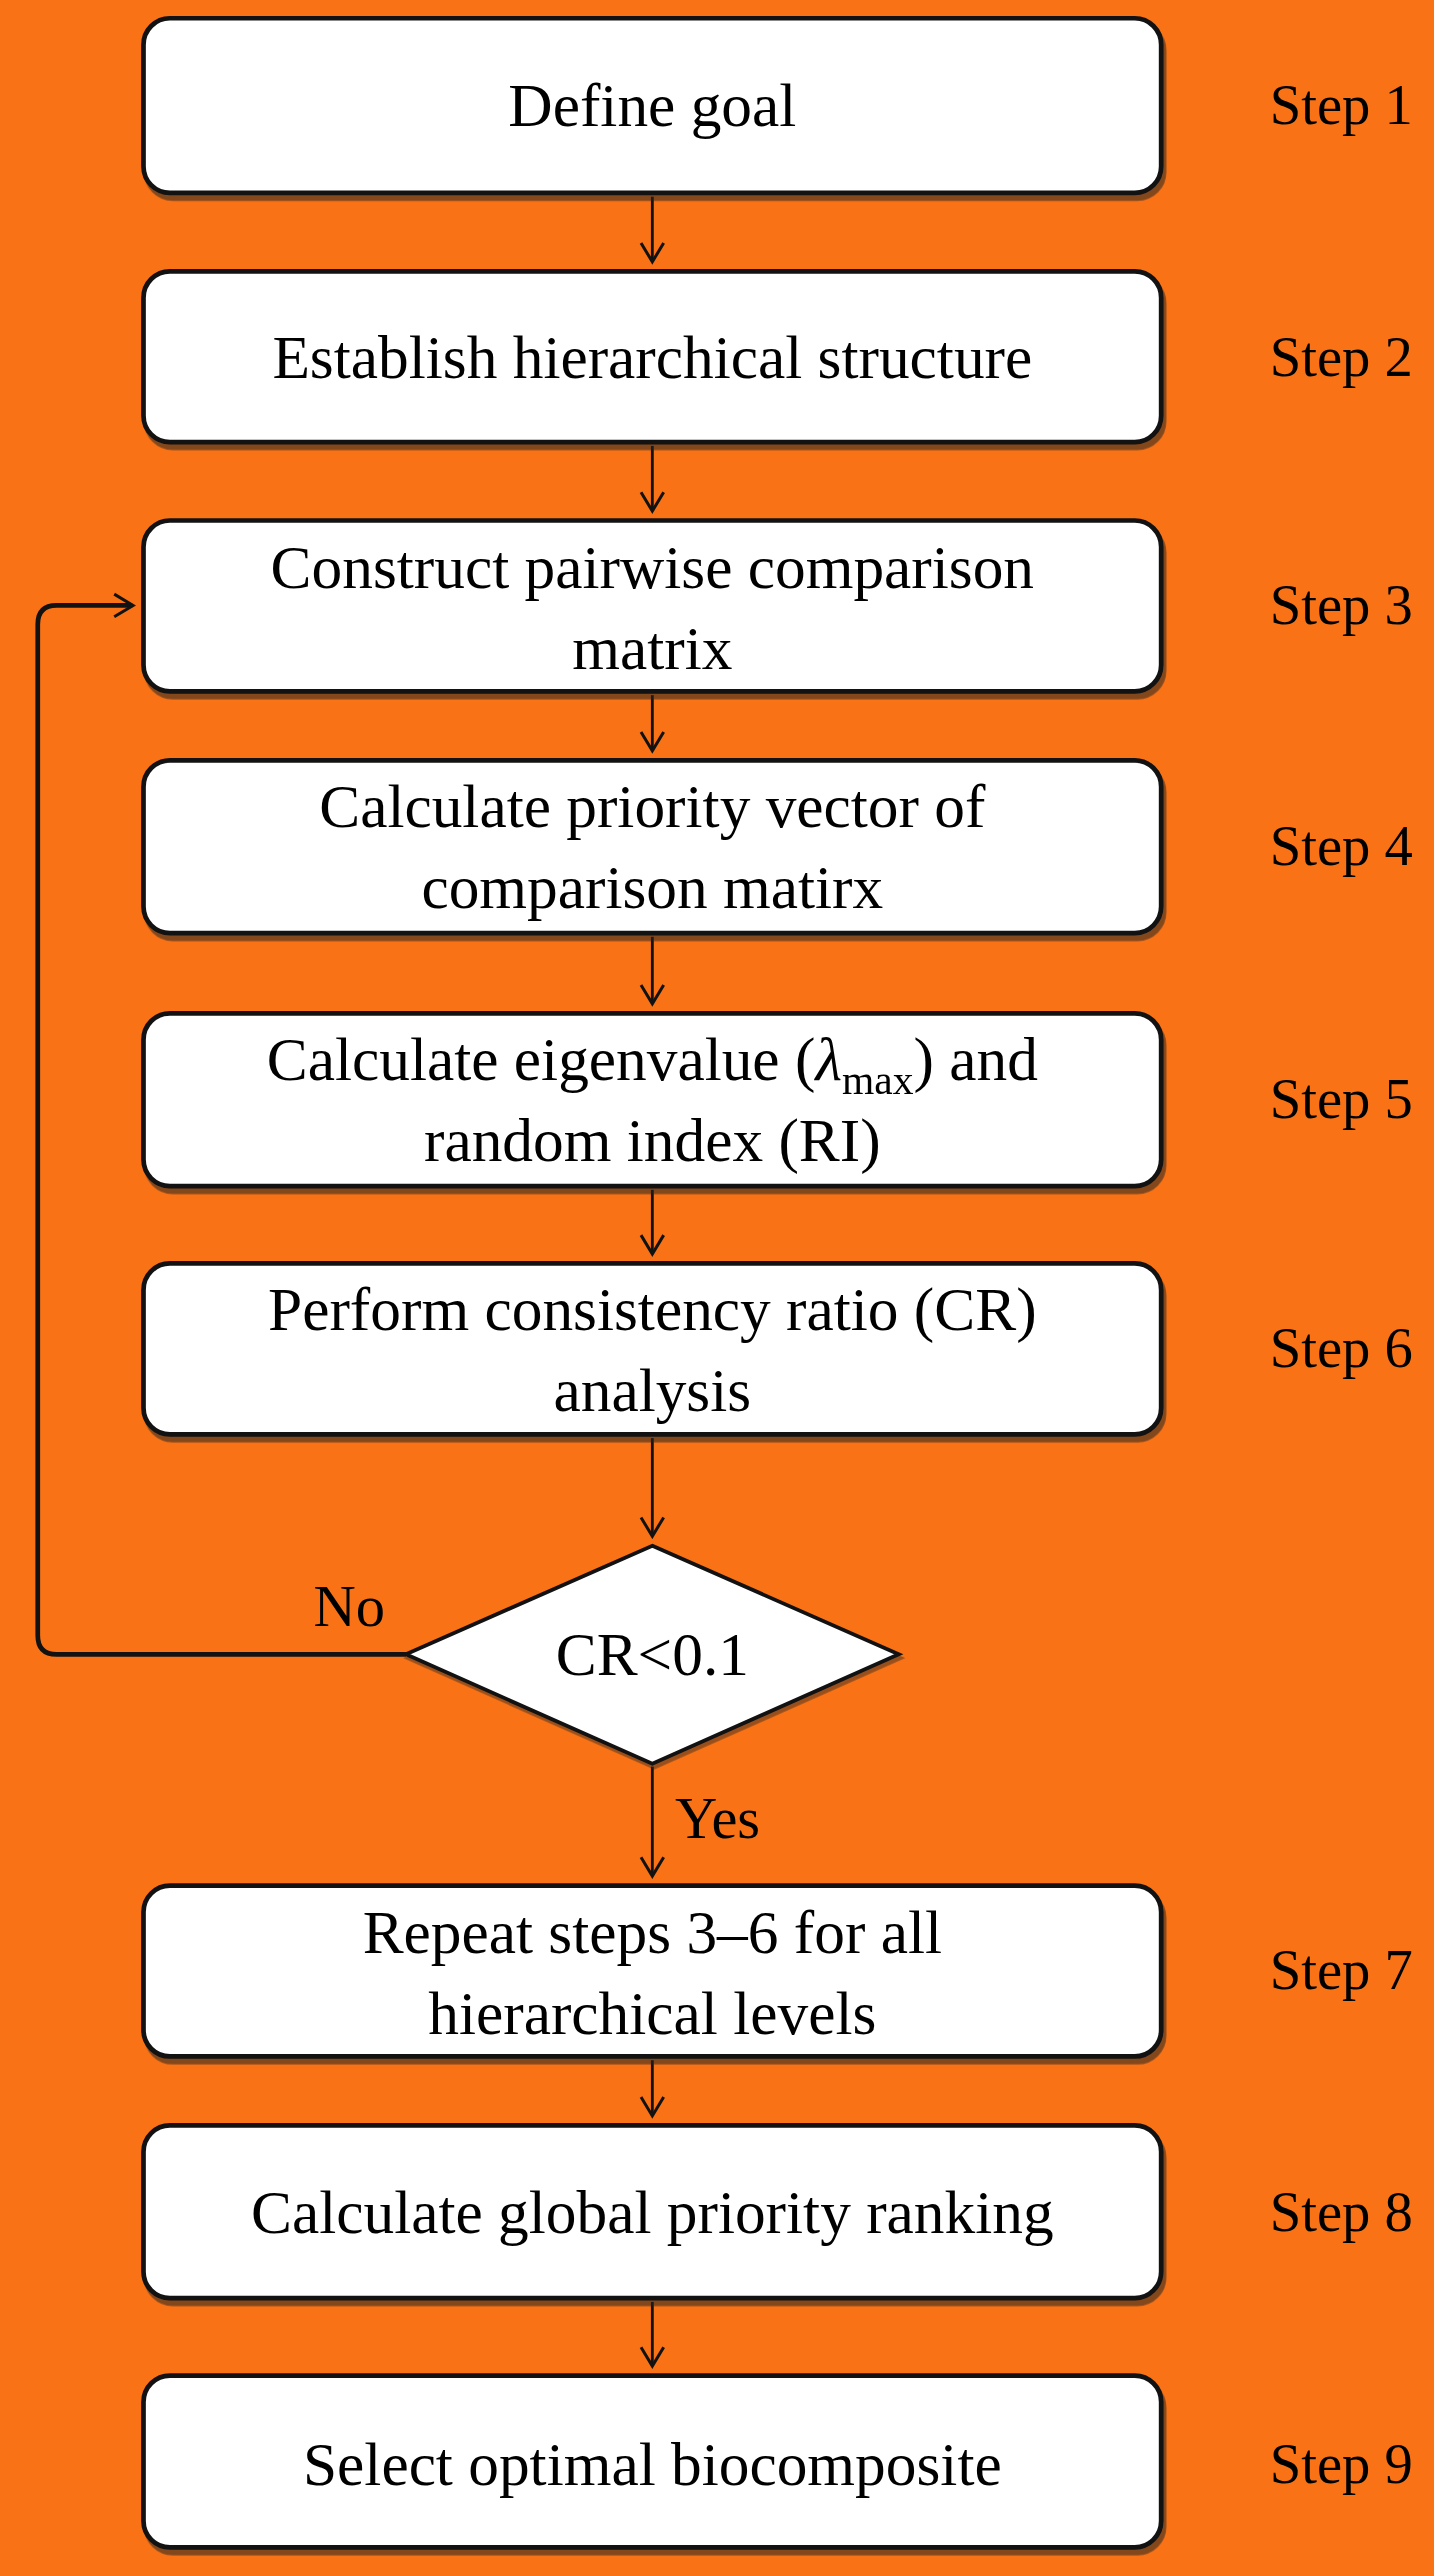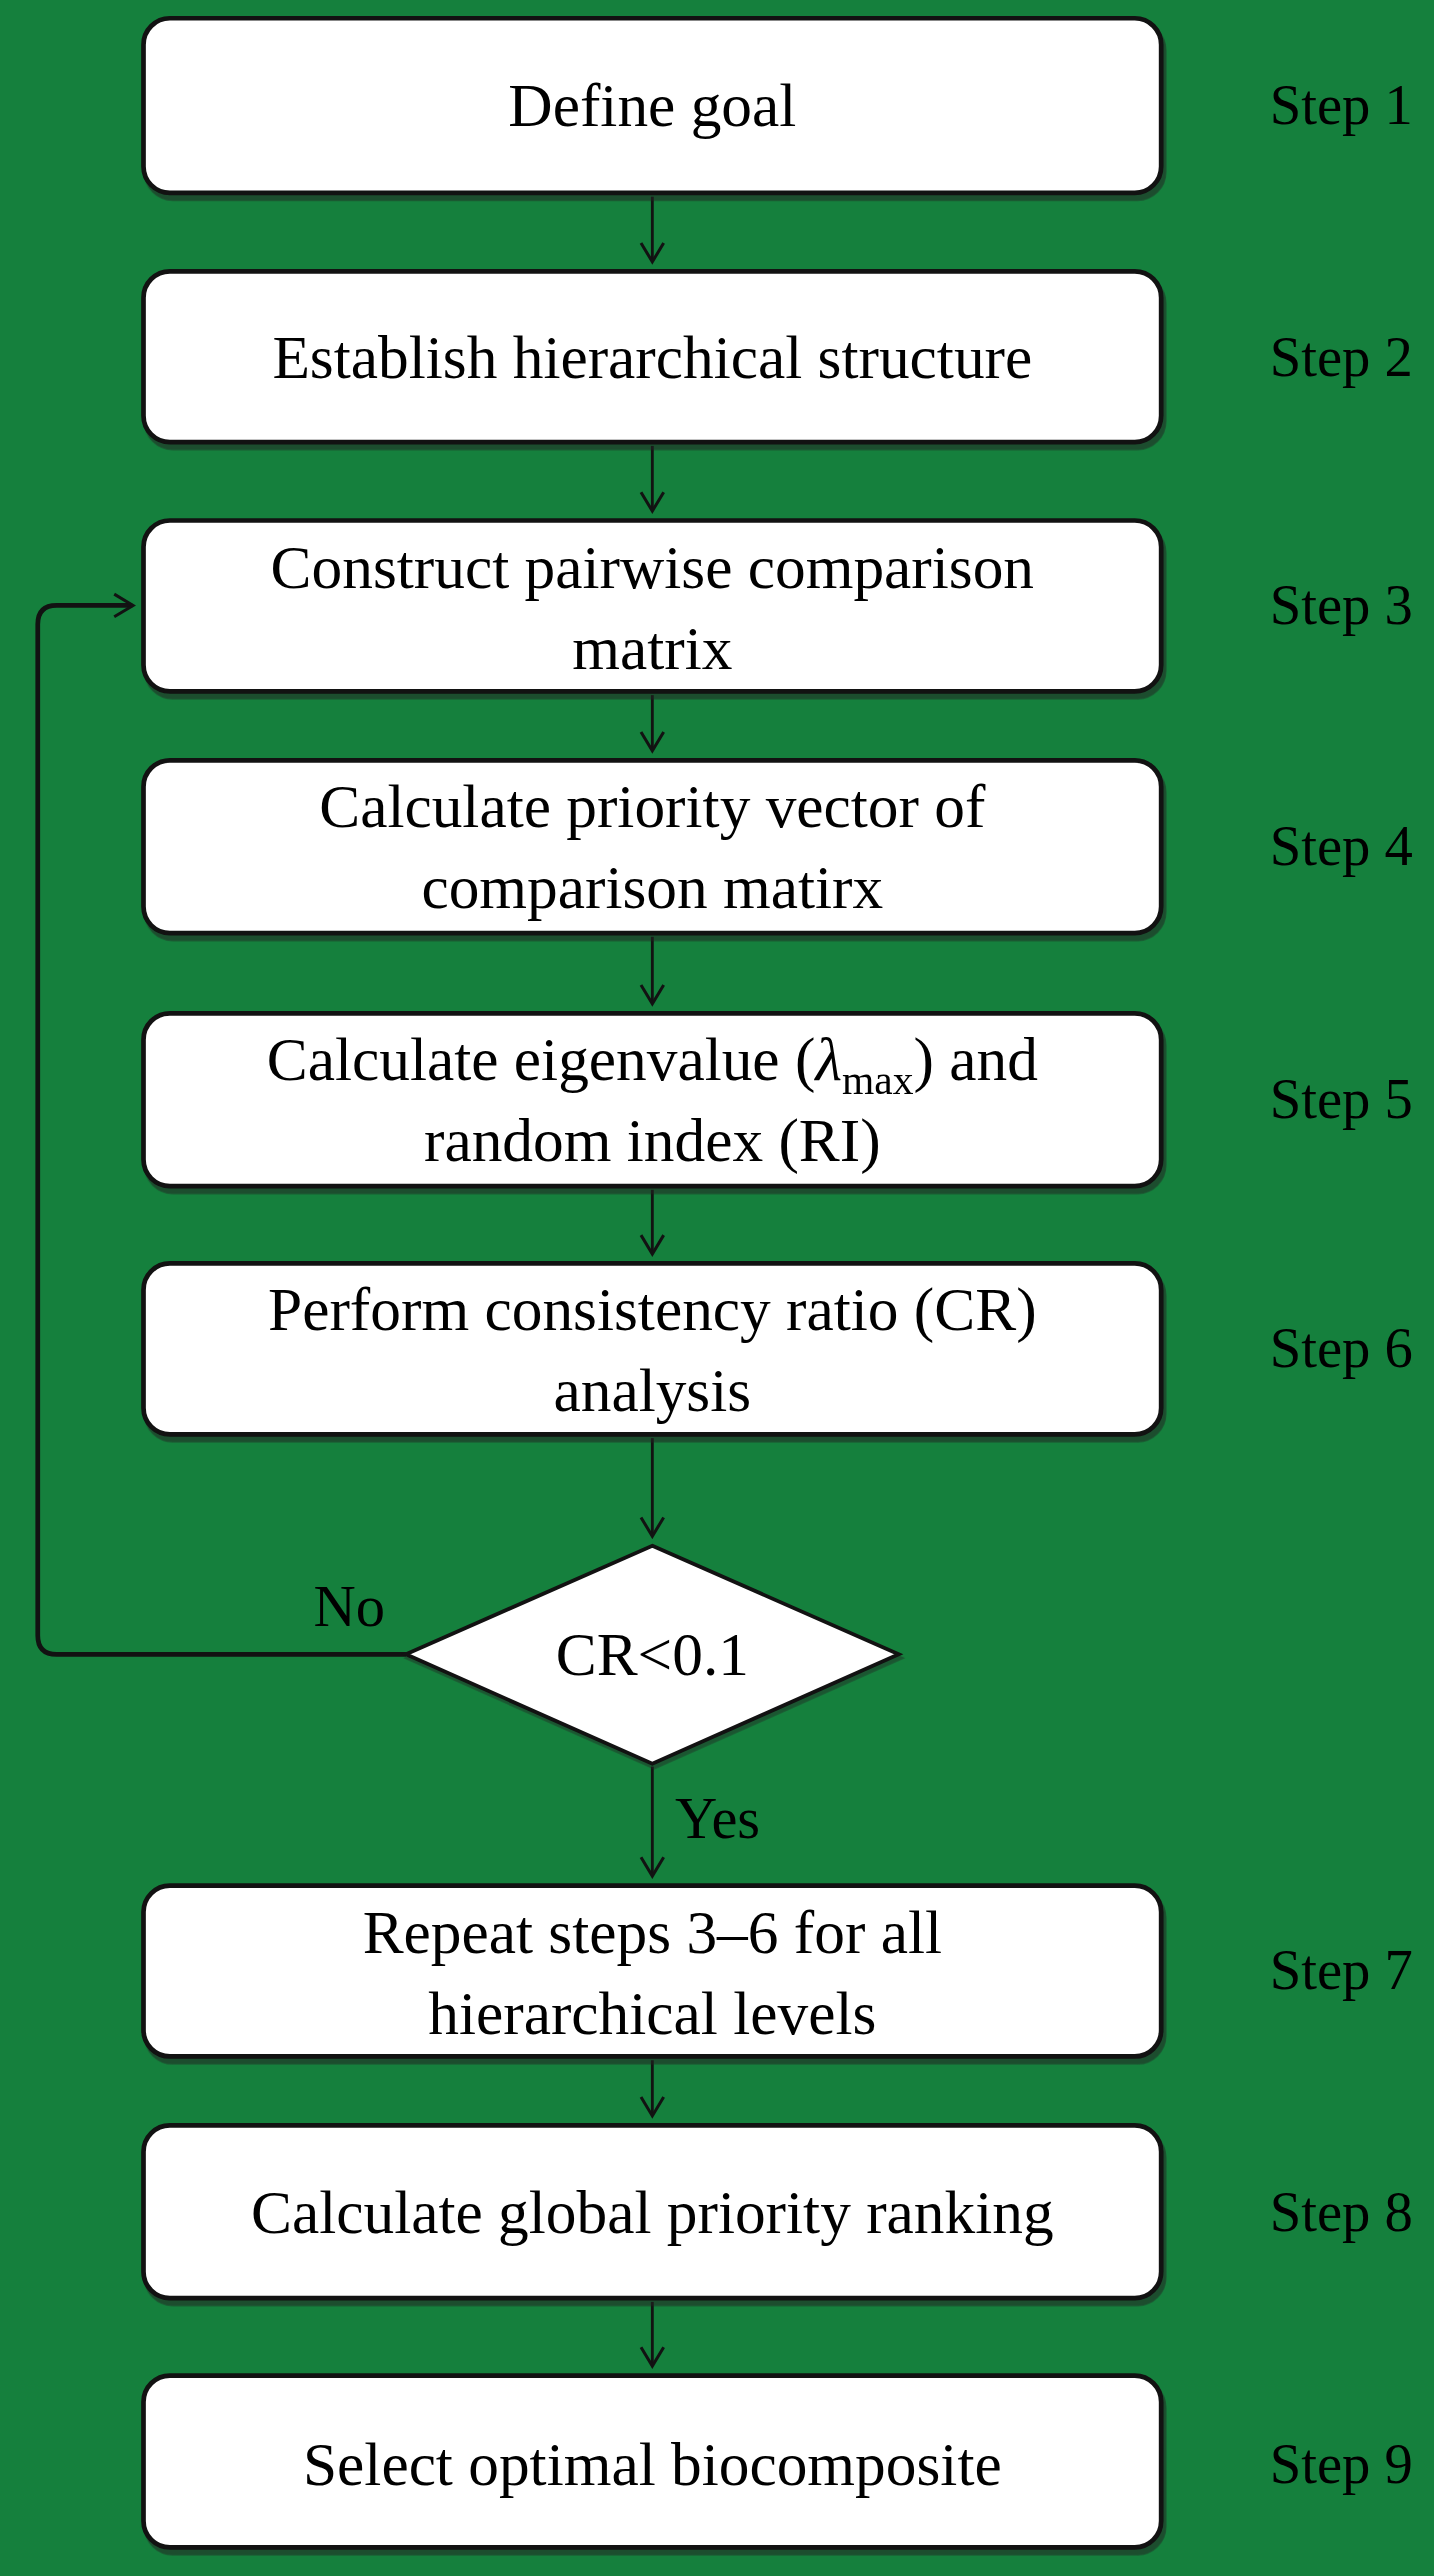--- a/index.html
+++ b/index.html
@@ -3,21 +3,21 @@
 <meta charset="utf-8">
 <style>
   html, body {
     margin: 0;
     padding: 0;
     background: #ffffff;
   }
   .figure-wrap {
     width: 1434px;
     height: 2576px;
-    background: #15803d;
+    background: #f97316;
   }
   svg { display: block; }
   .node {
     fill: #ffffff;
     stroke: #121212;
     stroke-width: 5;
     filter: drop-shadow(3px 6px 0px rgba(35,35,35,0.55));
   }
   .diamond {
     fill: #ffffff;

